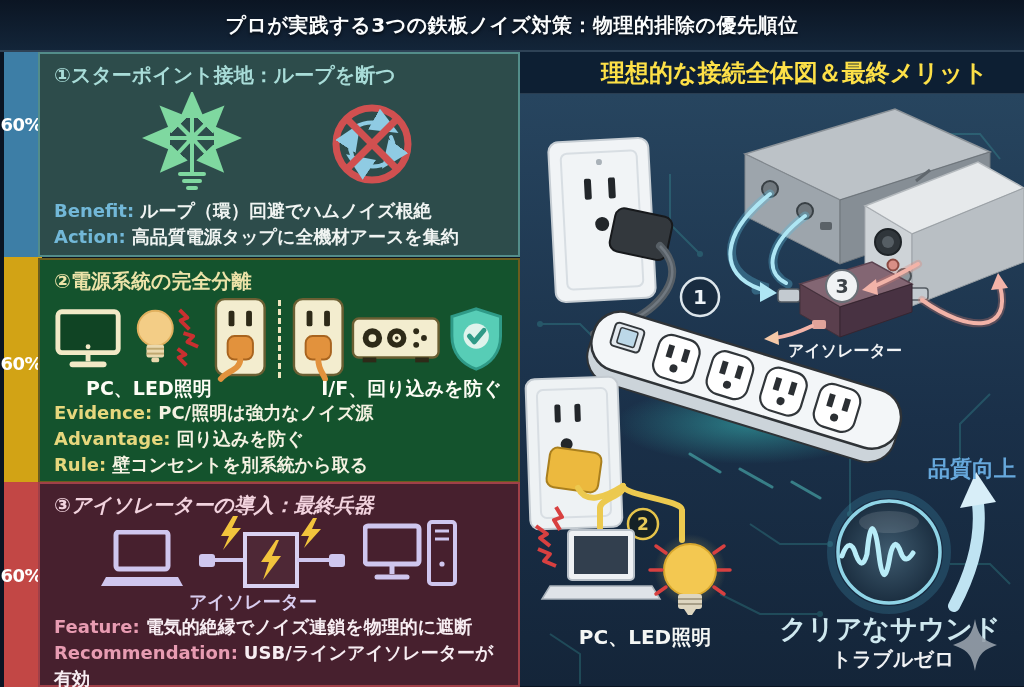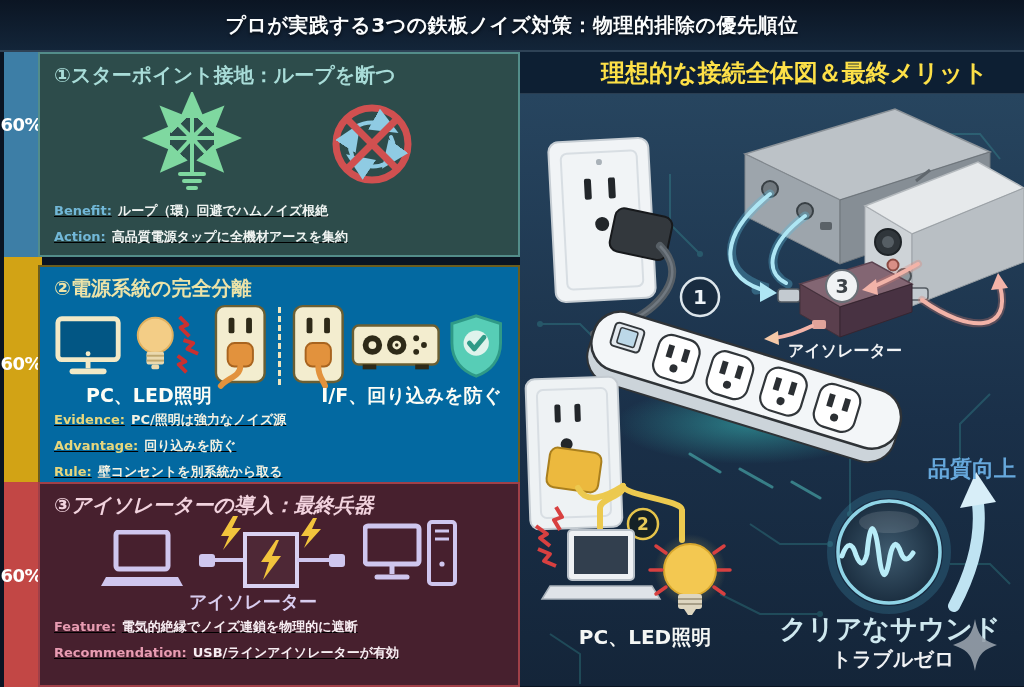--- a/index.html
+++ b/index.html
@@ -17,27 +17,27 @@
   
   .rail { position:absolute; left:4px; width:38px; display:flex; justify-content:flex-end; }
   .rail span { color:#fff; font-weight:bold; font-size:18px; letter-spacing:-0.5px; }
   #rail1 { top:52px; height:205px; background:#3d7ea6; padding-top:62px; }
   #rail2 { top:257px; height:225px; background:#d2a315; padding-top:96px; }
   #rail3 { top:482px; height:205px; background:#c24745; padding-top:83px; }
 
   
   .section { position:absolute; left:38px; width:482px; padding:6px 14px; }
   #sec1 { top:52px;  height:205px; background:#2d4c4b; border:2px solid #538d8a; }
-  #sec2 { top:265px; height:225px; background:#0369a1; border:2px solid #6b5d1e; }
+  #sec2 { top:258px; height:225px; background:#14532d; border:2px solid #6b5d1e; }
   #sec3 { top:482px; height:205px; background:#47202e; border:2px solid #a04048; }
   .sec-title { font-weight:bold; font-size:20px; line-height:30px; white-space:nowrap; }
   #sec1 .sec-title { color:#a8dcd8; }
   #sec2 .sec-title { color:#ece3a8; }
   #sec3 .sec-title { color:#f2d3de;font-style:italic; }
-  .lines { font-weight:bold; font-size:13px; line-height:26px;text-decoration:underline; }
+  .lines { font-weight:bold; font-size:18px; line-height:26px; }
   .lines .lbl { margin-right:6px; }
   #sec1 .lbl { color:#72b8d8; } #sec1 .txt { color:#f0f4f2; }
   #sec2 .lbl { color:#e6d77d; } #sec2 .txt { color:#f5f2e2; }
   #sec3 .lbl { color:#e89cb2; } #sec3 .txt { color:#f7edf2;margin-top:37px; }
 
   #sec1 .icon-row { display:flex; justify-content:center; gap:82px; height:108px; align-items:center; }
   #sec2 .icon-row { display:flex; align-items:center; gap:7px; height:82px; margin-top:2px; }
   .v-divider { border-left:3px dashed #efe6bf; height:78px; margin:0 4px; }
   #sec2 .label-row { display:flex; font-weight:bold; font-size:19px; color:#fdfdf5; height:24px; margin-top:-4px; }
   #sec2 .label-row .gl1 { margin-left:32px; }

